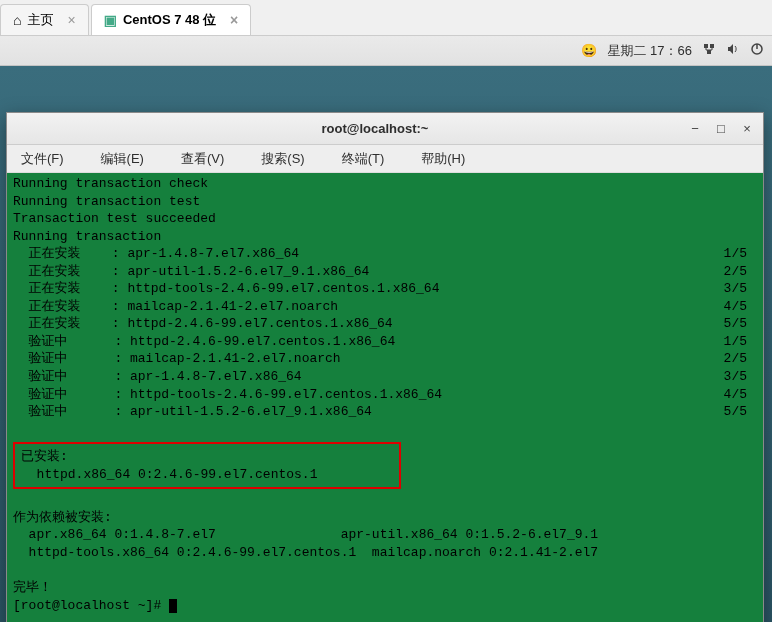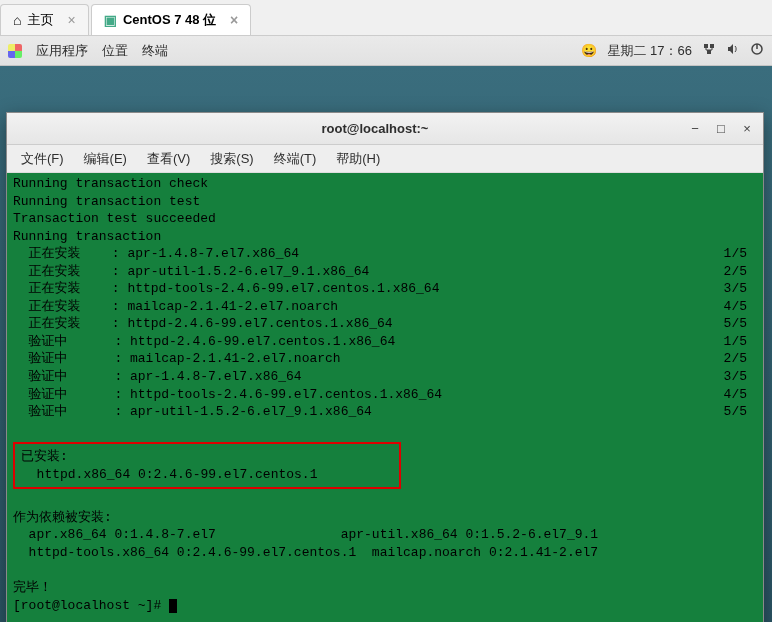--- a/index.html
+++ b/index.html
@@ -91,21 +91,21 @@
   }
   .term-titlebar .title { flex: 1; text-align: center; }
   .term-titlebar .win-btns { display: flex; gap: 10px; font-weight: normal; color: #444; }
   .win-btn { cursor: pointer; width: 16px; text-align: center; }
   .term-menubar {
     height: 28px;
     background: #eee;
     border-bottom: 1px solid #ddd;
     display: flex;
     align-items: center;
-    gap: 4px;
+    gap: 21px;
     padding: 0 6px;
     font-size: 13px;
     color: #2e2e2e;
   }
   .term-menubar .menu-item {
     padding: 4px 8px;
     cursor: pointer;
   }
   .term-body {
     flex: 1;
@@ -145,26 +145,20 @@
     <span class="close">×</span>
   </div>
   <div class="vm-tab active">
     <span class="icon" style="color:#4a8">▣</span>
     <span>CentOS 7 48 位</span>
     <span class="close">×</span>
   </div>
 </div>
 
 <div class="gnome-bar">
-  <div class="left">
-    <div class="app-icon"></div>
-    <span>应用程序</span>
-    <span>位置</span>
-    <span>终端</span>
-  </div>
   <div class="spacer"></div>
   <div class="right">
     <span class="emoji-icon">😀</span>
     <span>星期二 17：66</span>
     <span class="tray-icon">
       <svg width="14" height="14" viewBox="0 0 14 14">
           <rect x="2" y="2" width="4" height="4" fill="#444"></rect>
           <rect x="8" y="2" width="4" height="4" fill="#444"></rect>
           <rect x="5" y="8" width="4" height="4" fill="#444"></rect>
           <path d="M4 6v2h6V6" stroke="#444" fill="none"></path>

